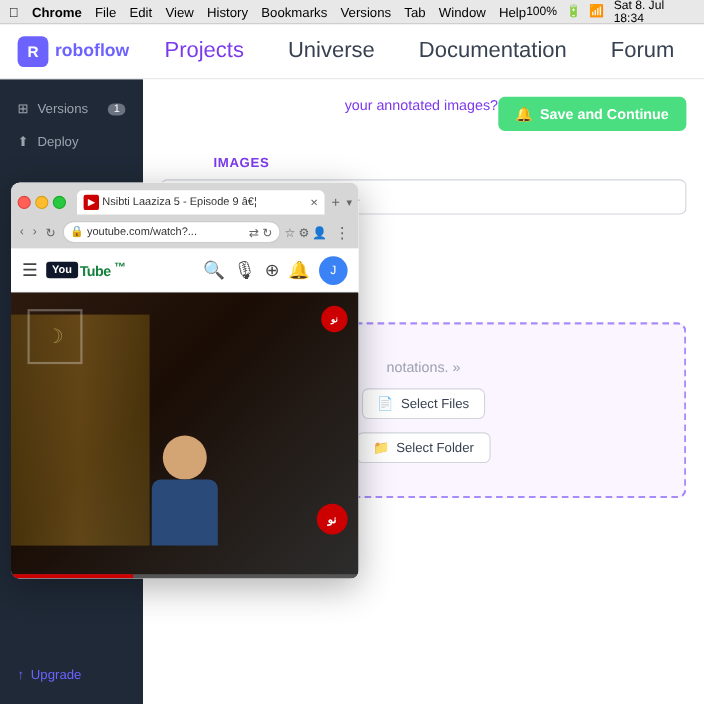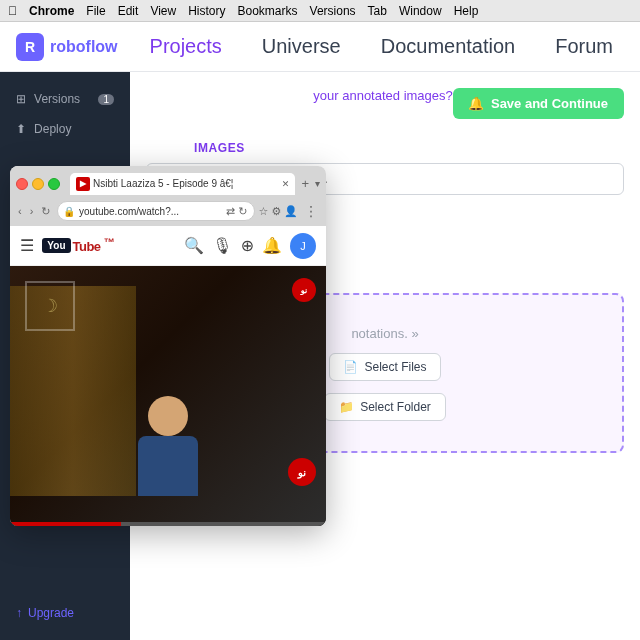--- a/index.html
+++ b/index.html
@@ -289,21 +289,21 @@
       align-items: center;
       padding: 6px 10px;
       gap: 8px;
       border-bottom: 1px solid #f0f0f0;
       height: 40px;
     }
 
     .yt-menu-icon { font-size: 16px; color: #444; cursor: pointer; }
     .yt-logo { display: flex; align-items: center; gap: 2px; }
     .yt-logo-icon { background: #0f172a; color: white; font-size: 10px; font-weight: bold; padding: 2px 5px; border-radius: 3px; }
-    .yt-logo-text { font-size: 13px; font-weight: 600; color: #b91c1c; letter-spacing: -0.5px; }
+    .yt-logo-text { font-size: 13px; font-weight: 600; color: #15803d; letter-spacing: -0.5px; }
     .yt-header-actions { margin-left: auto; display: flex; gap: 8px; align-items: center; }
     .yt-hdr-btn { font-size: 16px; color: #444; cursor: pointer; }
     .yt-avatar { width: 26px; height: 26px; border-radius: 50%; background: #3b82f6; display: flex; align-items: center; justify-content: center; color: white; font-size: 11px; cursor: pointer; }
 
     .yt-video-area {
       flex: 1;
       background: #000;
       position: relative;
       overflow: hidden;
     }
@@ -436,20 +436,26 @@
     <span class="menu-item">File</span>
     <span class="menu-item">Edit</span>
     <span class="menu-item">View</span>
     <span class="menu-item">History</span>
     <span class="menu-item">Bookmarks</span>
     <span class="menu-item">Versions</span>
     <span class="menu-item">Tab</span>
     <span class="menu-item">Window</span>
     <span class="menu-item">Help</span>
   </div>
+  <div class="menu-bar-right">
+    <span>100%</span>
+    <span>🔋</span>
+    <span>📶</span>
+    <span>Sat 8. Jul 18:34</span>
+  </div>
 </div>
 
 <div class="browser-window">
 
   <div class="page-content">
 
     <div class="rf-nav">
       <div class="rf-logo">
         <div class="rf-logo-icon">R</div>
         <span class="rf-logo-text">roboflow</span>

